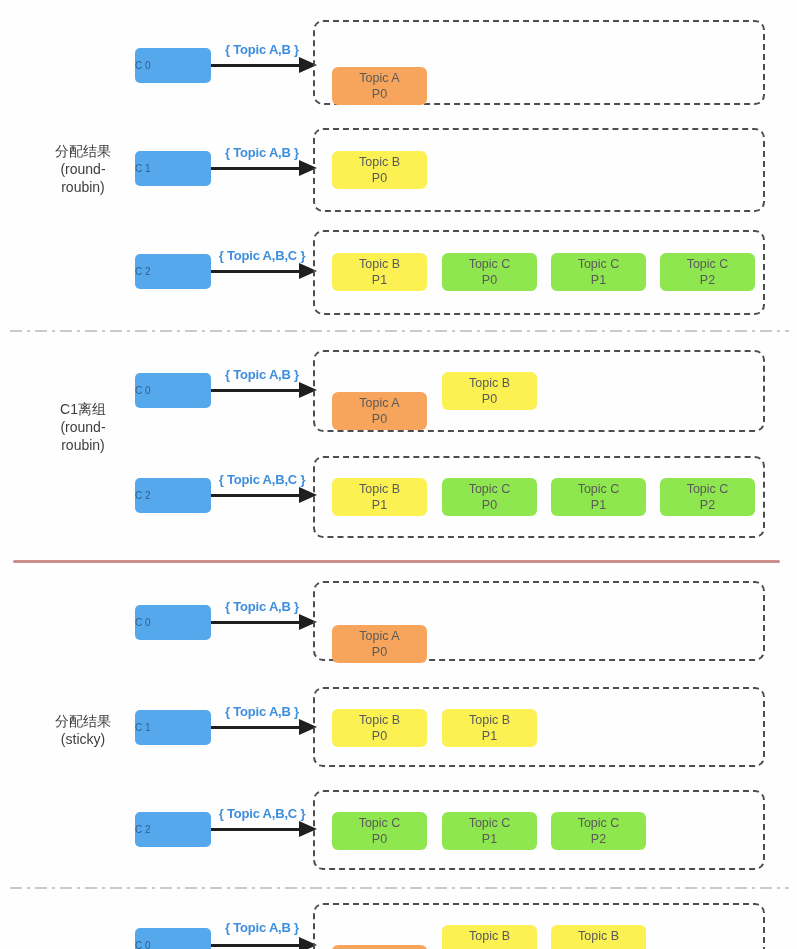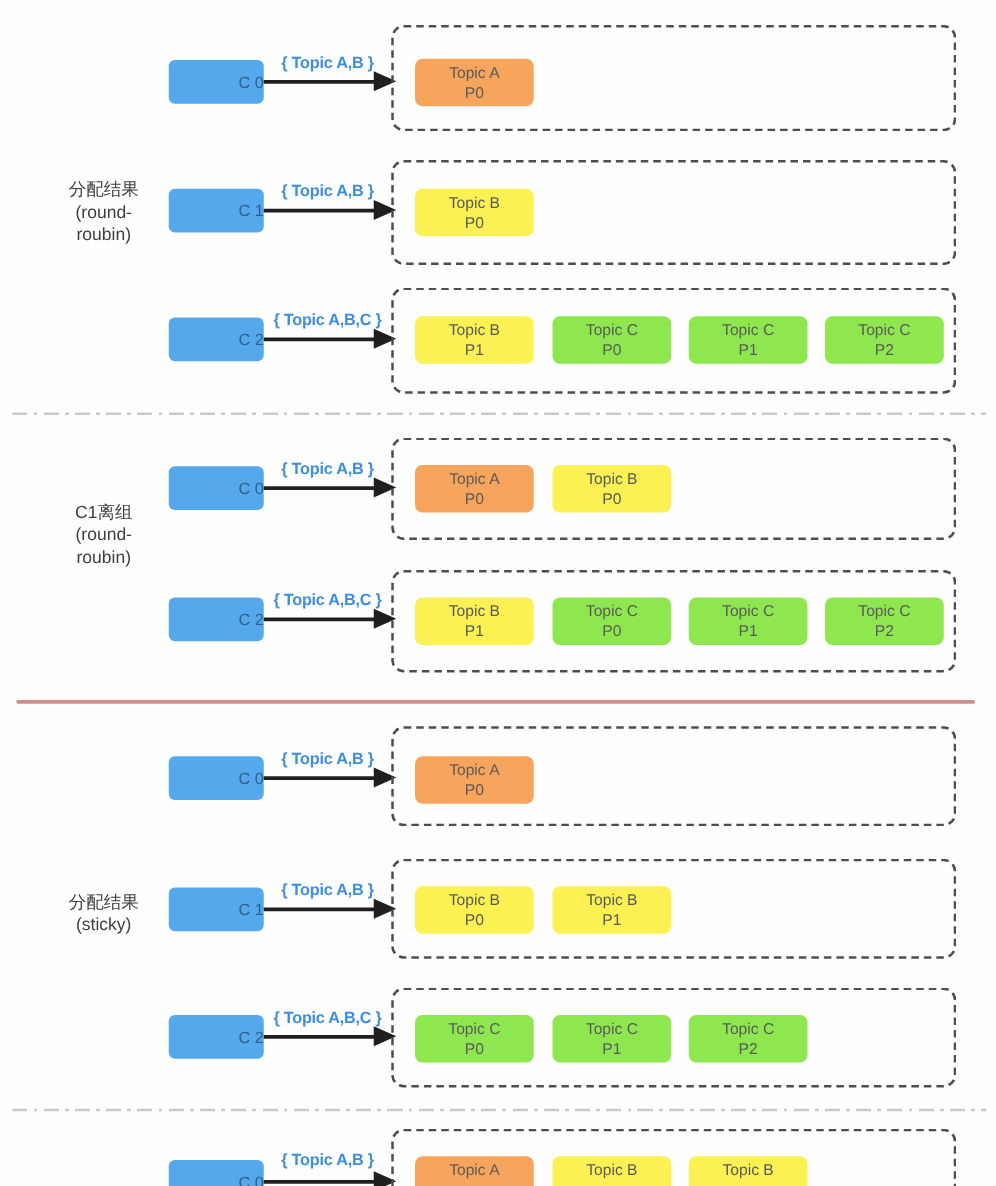--- a/index.html
+++ b/index.html
@@ -9,21 +9,21 @@
     font-family:"Liberation Sans","DejaVu Sans",sans-serif;
   }
   .side-label{
     position:absolute;left:25px;width:116px;
     text-align:center;white-space:pre-line;
     font-size:14px;line-height:18px;color:#3d3d3d;
   }
   .consumer{
     position:absolute;width:76px;height:35px;border-radius:5px;
     background:var(--consumer_blue);
-    color:var(--consumer_text);font-size:13px;line-height:35px;text-align:right;
+    color:var(--consumer_text);font-size:10px;line-height:35px;text-align:left;
   }
   .sublabel{
     position:absolute;width:104px;left:210px;text-align:center;
     font-size:13px;color:var(--subscription_blue);font-weight:600;
     letter-spacing:-0.2px;white-space:nowrap;
   }
   .arrow{
     position:absolute;left:211px;width:100px;height:3px;
     background:var(--arrow_dark);
   }
@@ -36,21 +36,21 @@
     position:absolute;left:313px;width:452px;
     border:2px dashed var(--border_dark);border-radius:10px;
     background:transparent;box-sizing:border-box;
   }
   .pbox{
     position:absolute;width:95px;height:38px;border-radius:6px;
     text-align:center;font-size:12.5px;line-height:16px;
     color:var(--partition_text);padding-top:3px;box-sizing:border-box;
   }
   .pbox span{display:block;}
-  .pbox.orange{background:var(--topic_a_orange);}
+  .pbox.orange{background:var(--topic_a_orange);margin-top:20px;}
   .pbox.yellow{background:var(--topic_b_yellow);}
   .pbox.green{background:var(--topic_c_green);}
   .sep-gray{
     position:absolute;left:10px;width:779px;height:2px;
     background:repeating-linear-gradient(90deg,
       var(--divider_gray) 0 12px, transparent 12px 17px,
       var(--divider_gray) 17px 20px, transparent 20px 25px);
   }
   .sep-red{
     position:absolute;left:13px;width:767px;height:3px;border-radius:2px;

